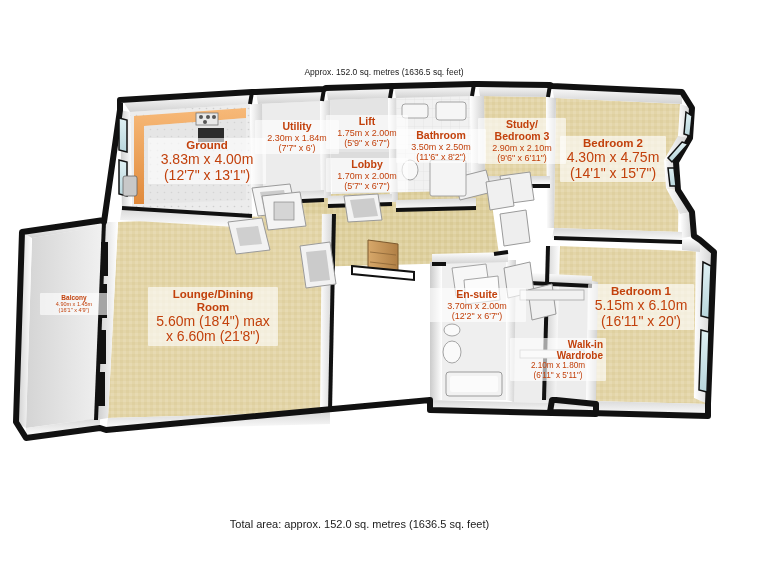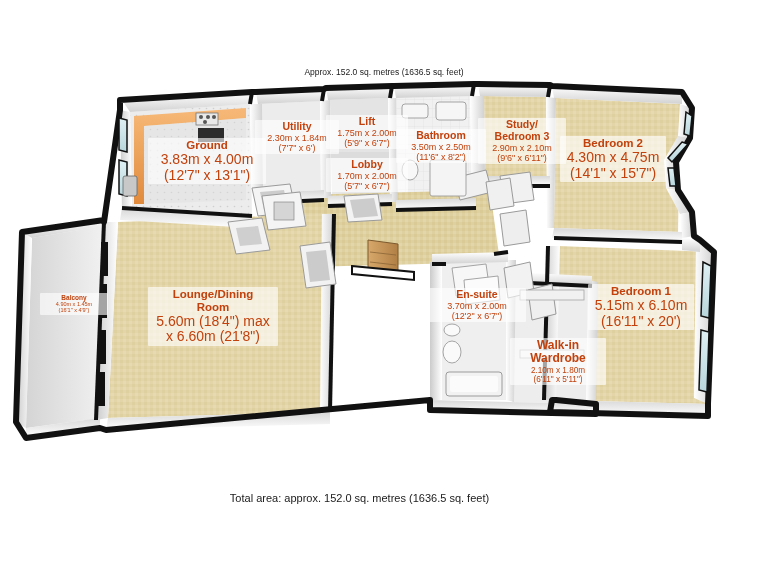--- a/index.html
+++ b/index.html
@@ -9,36 +9,36 @@
     position:relative;overflow:hidden;
   }
   #plan{position:absolute;left:0;top:0;width:768px;height:576px;}
 
   
   .hdr{position:absolute;left:0;top:58px;width:768px;text-align:center;}
   .hdr .t1{font-size:15px;font-weight:bold;color:#000;letter-spacing:.2px;}
   .hdr .t2{font-size:8.5px;color:#1a1a1a;margin-top:9px;}
 
   
-  .ftr{position:absolute;left:0;top:492px;width:719px;text-align:center;
+  .ftr{position:absolute;left:0;top:518px;width:719px;text-align:center;
        font-size:11px;color:#1a1a1a;}
 
   
   .lbl{position:absolute;text-align:center;color:#c2410c;
        background:rgba(255,255,255,.62);
        line-height:1.12;padding:1px 3px;border-radius:1px;
        white-space:nowrap;}
   .lbl .n{font-weight:bold;display:block;}
   .lbl .d{display:block;}
 
   .sz-lg .n{font-size:11.5px;}
   .sz-lg .d{font-size:14px;}
   .sz-md .n{font-size:10.5px;}
   .sz-md .d{font-size:9px;}
-  .sz-sm .n{font-size:12px;}
+  .sz-sm .n{font-size:10px;text-align:right;}
   .sz-sm .d{font-size:8.2px;}
   .sz-xs .n{font-size:6.5px;}
   .sz-xs .d{font-size:5.5px;}
 </style>
 </head>
 <body>
 
 <svg id="plan" viewBox="0 0 768 576">
   <defs>
 

